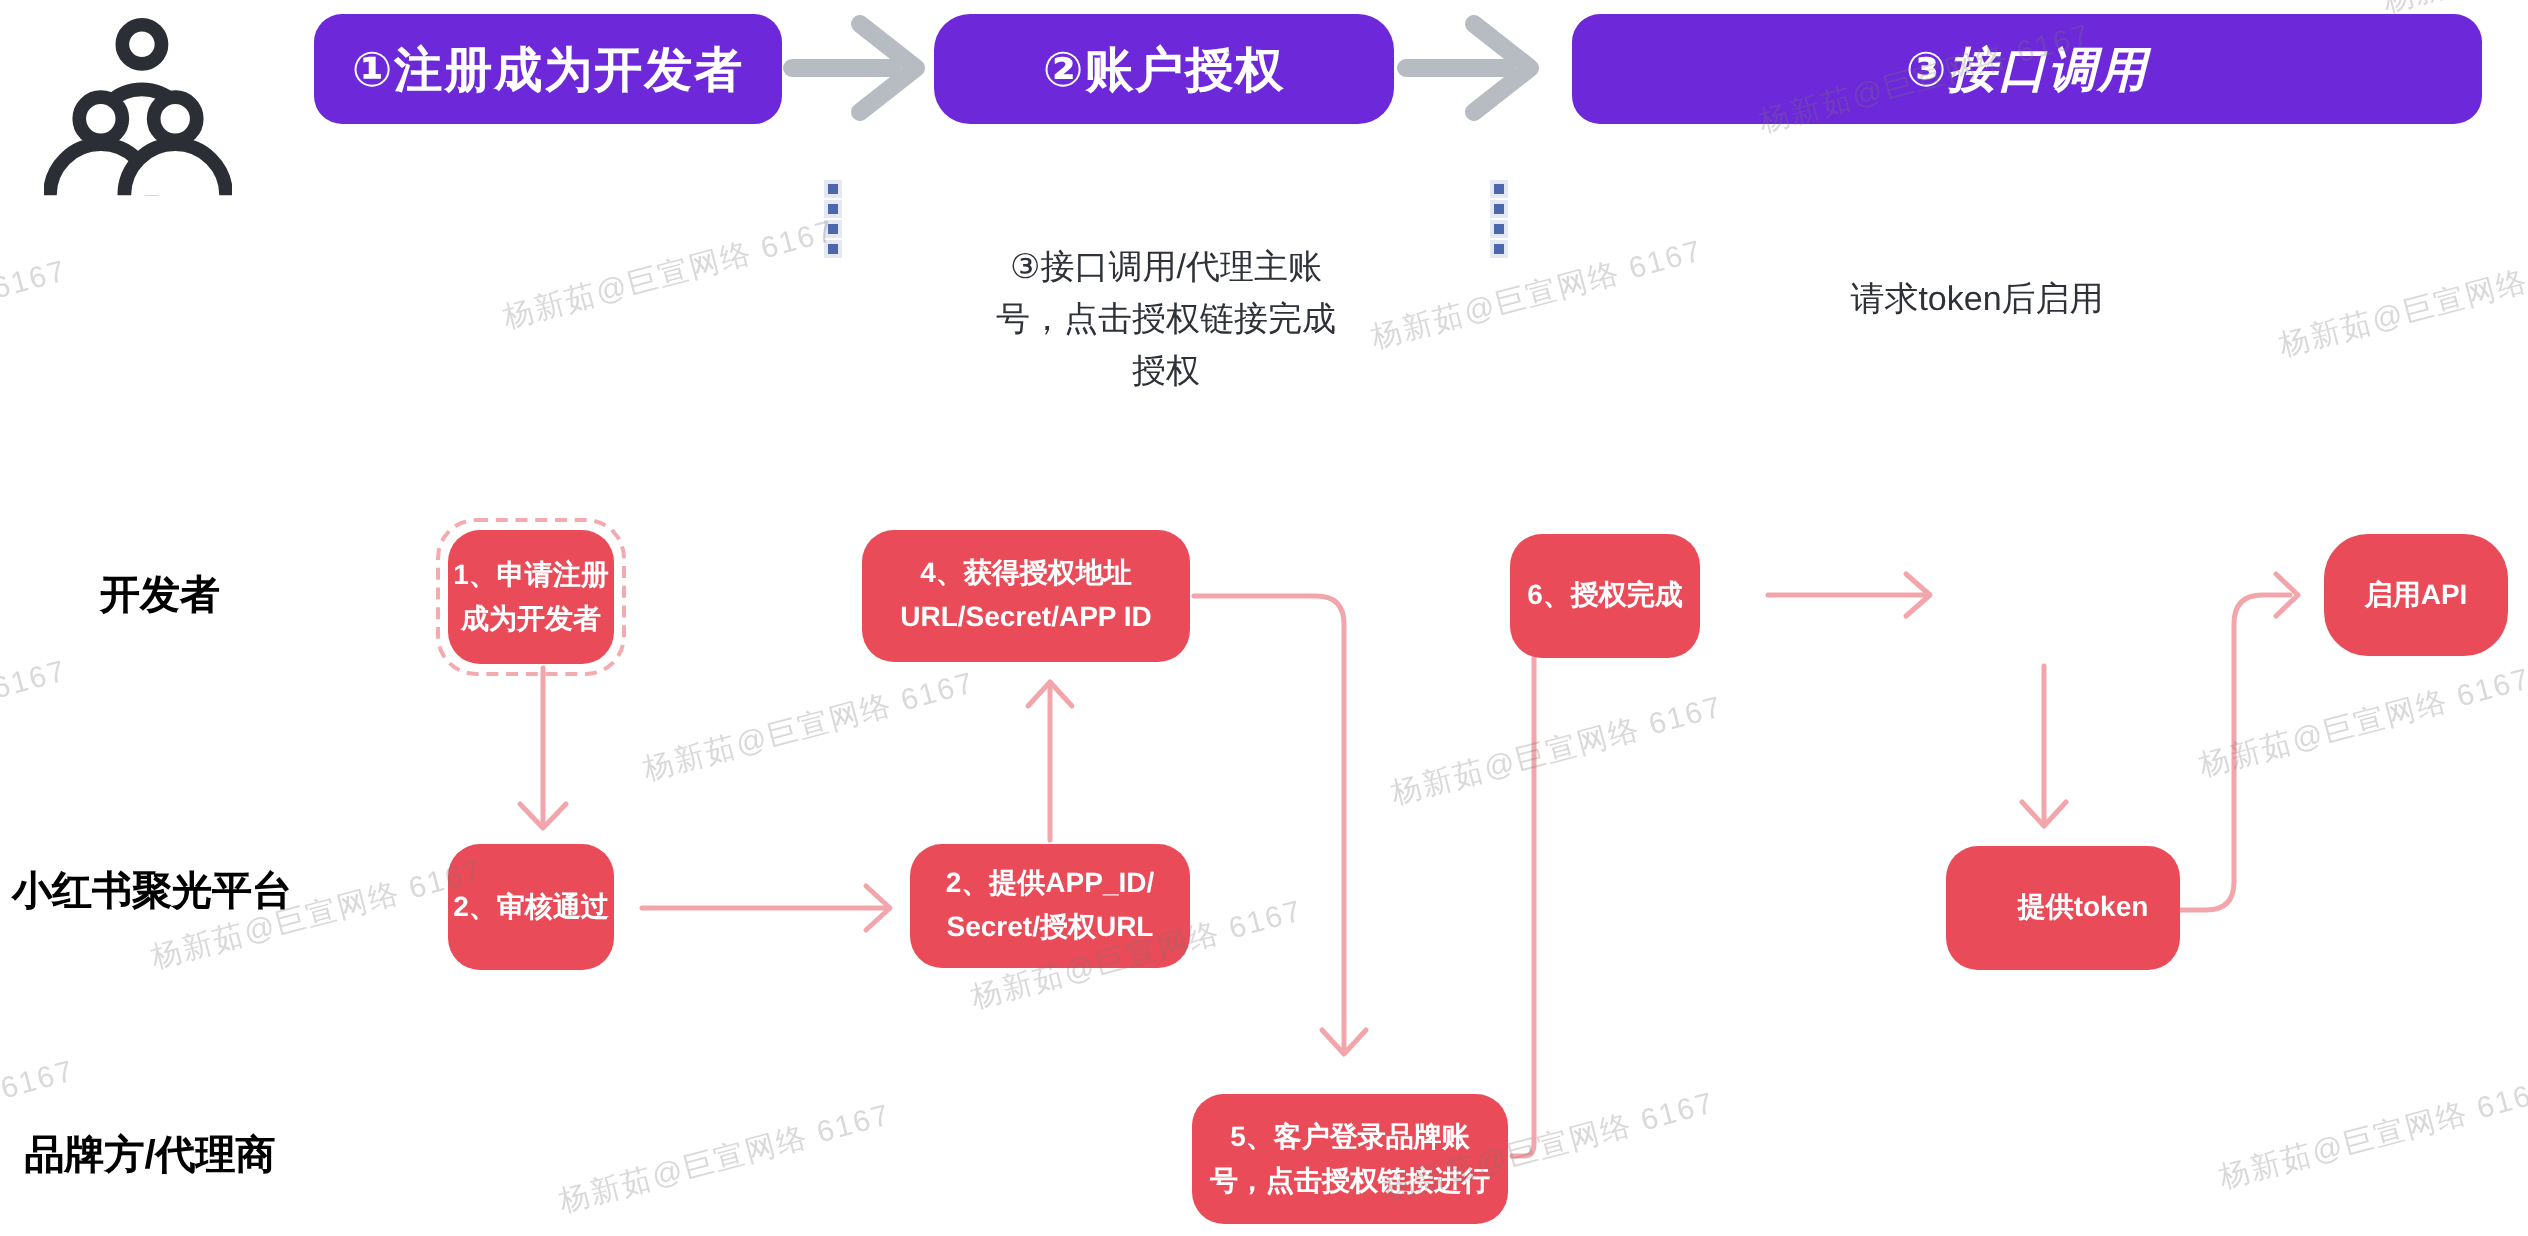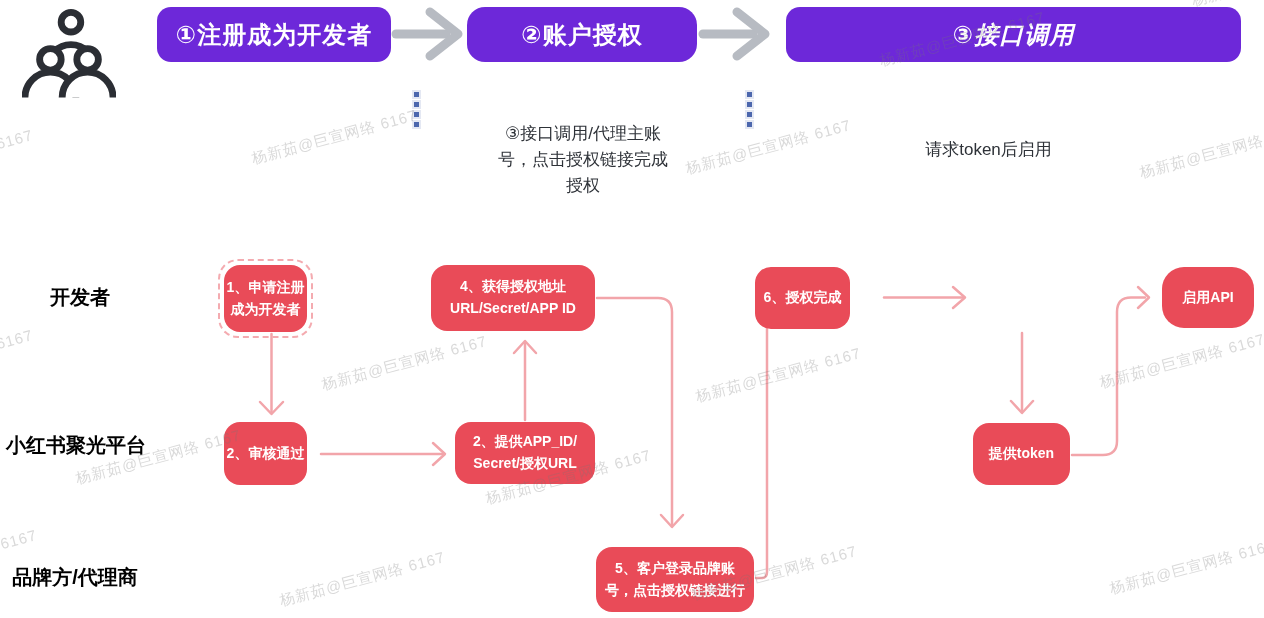--- a/index.html
+++ b/index.html
@@ -55,21 +55,21 @@
   .n1{left:224px;top:265px;width:83px;height:67px;}
   .n1::after{
     content:"";position:absolute;inset:-6px;border:2px dashed #f4abb0;border-radius:20px;
   }
   .n2{left:224px;top:422px;width:83px;height:63px;}
   .n3{left:455px;top:422px;width:140px;height:62px;}
   .n4{left:431px;top:265px;width:164px;height:66px;}
   .n5{left:596px;top:547px;width:158px;height:65px;}
   .n6{left:755px;top:267px;width:95px;height:62px;}
   .n7{left:975px;top:266px;width:95px;height:64px;}
-  .n8{left:973px;top:423px;width:97px;height:62px;}
+  .n8{left:973px;top:423px;width:97px;height:62px;padding-left:20px;}
   .n9{left:1162px;top:267px;width:92px;height:61px;border-radius:22px;}
   
   .team{position:absolute;left:22px;top:5px;z-index:3;}
 </style>
 </head>
 <body>
 
 <div class="canvas">
 
   <svg class="arrow-layer" width="1264" height="618" viewBox="0 0 1264 618">

